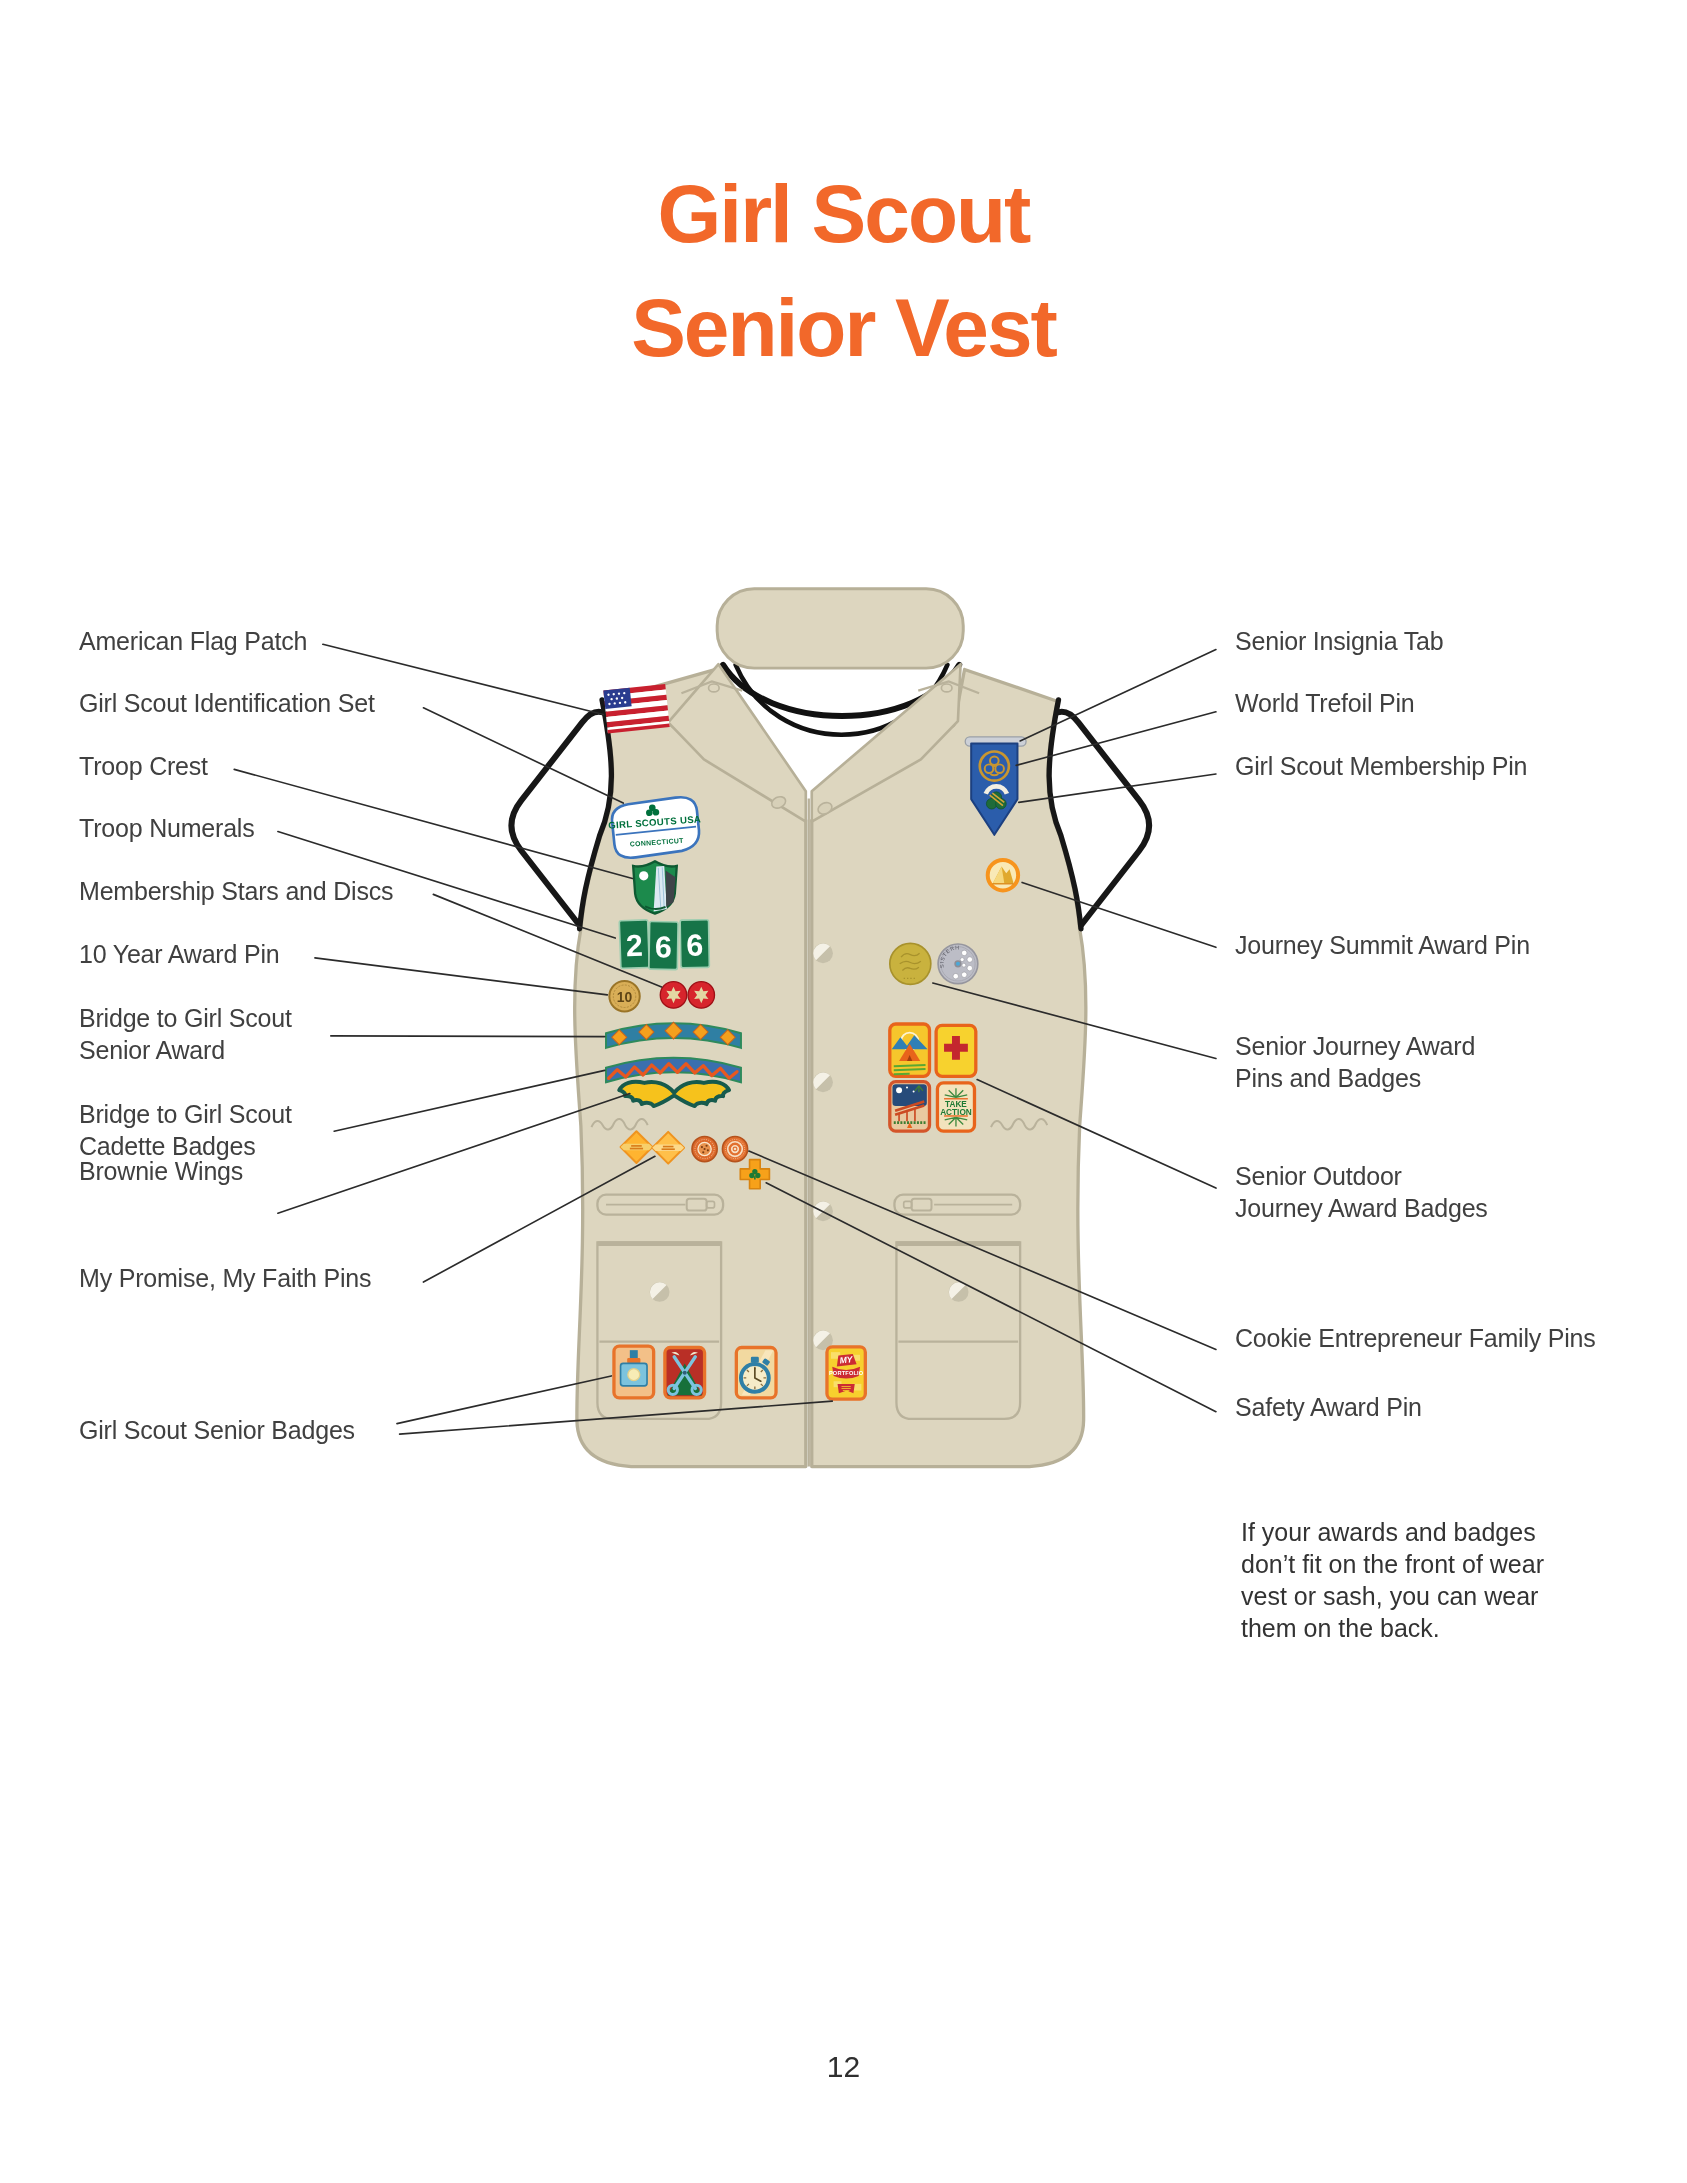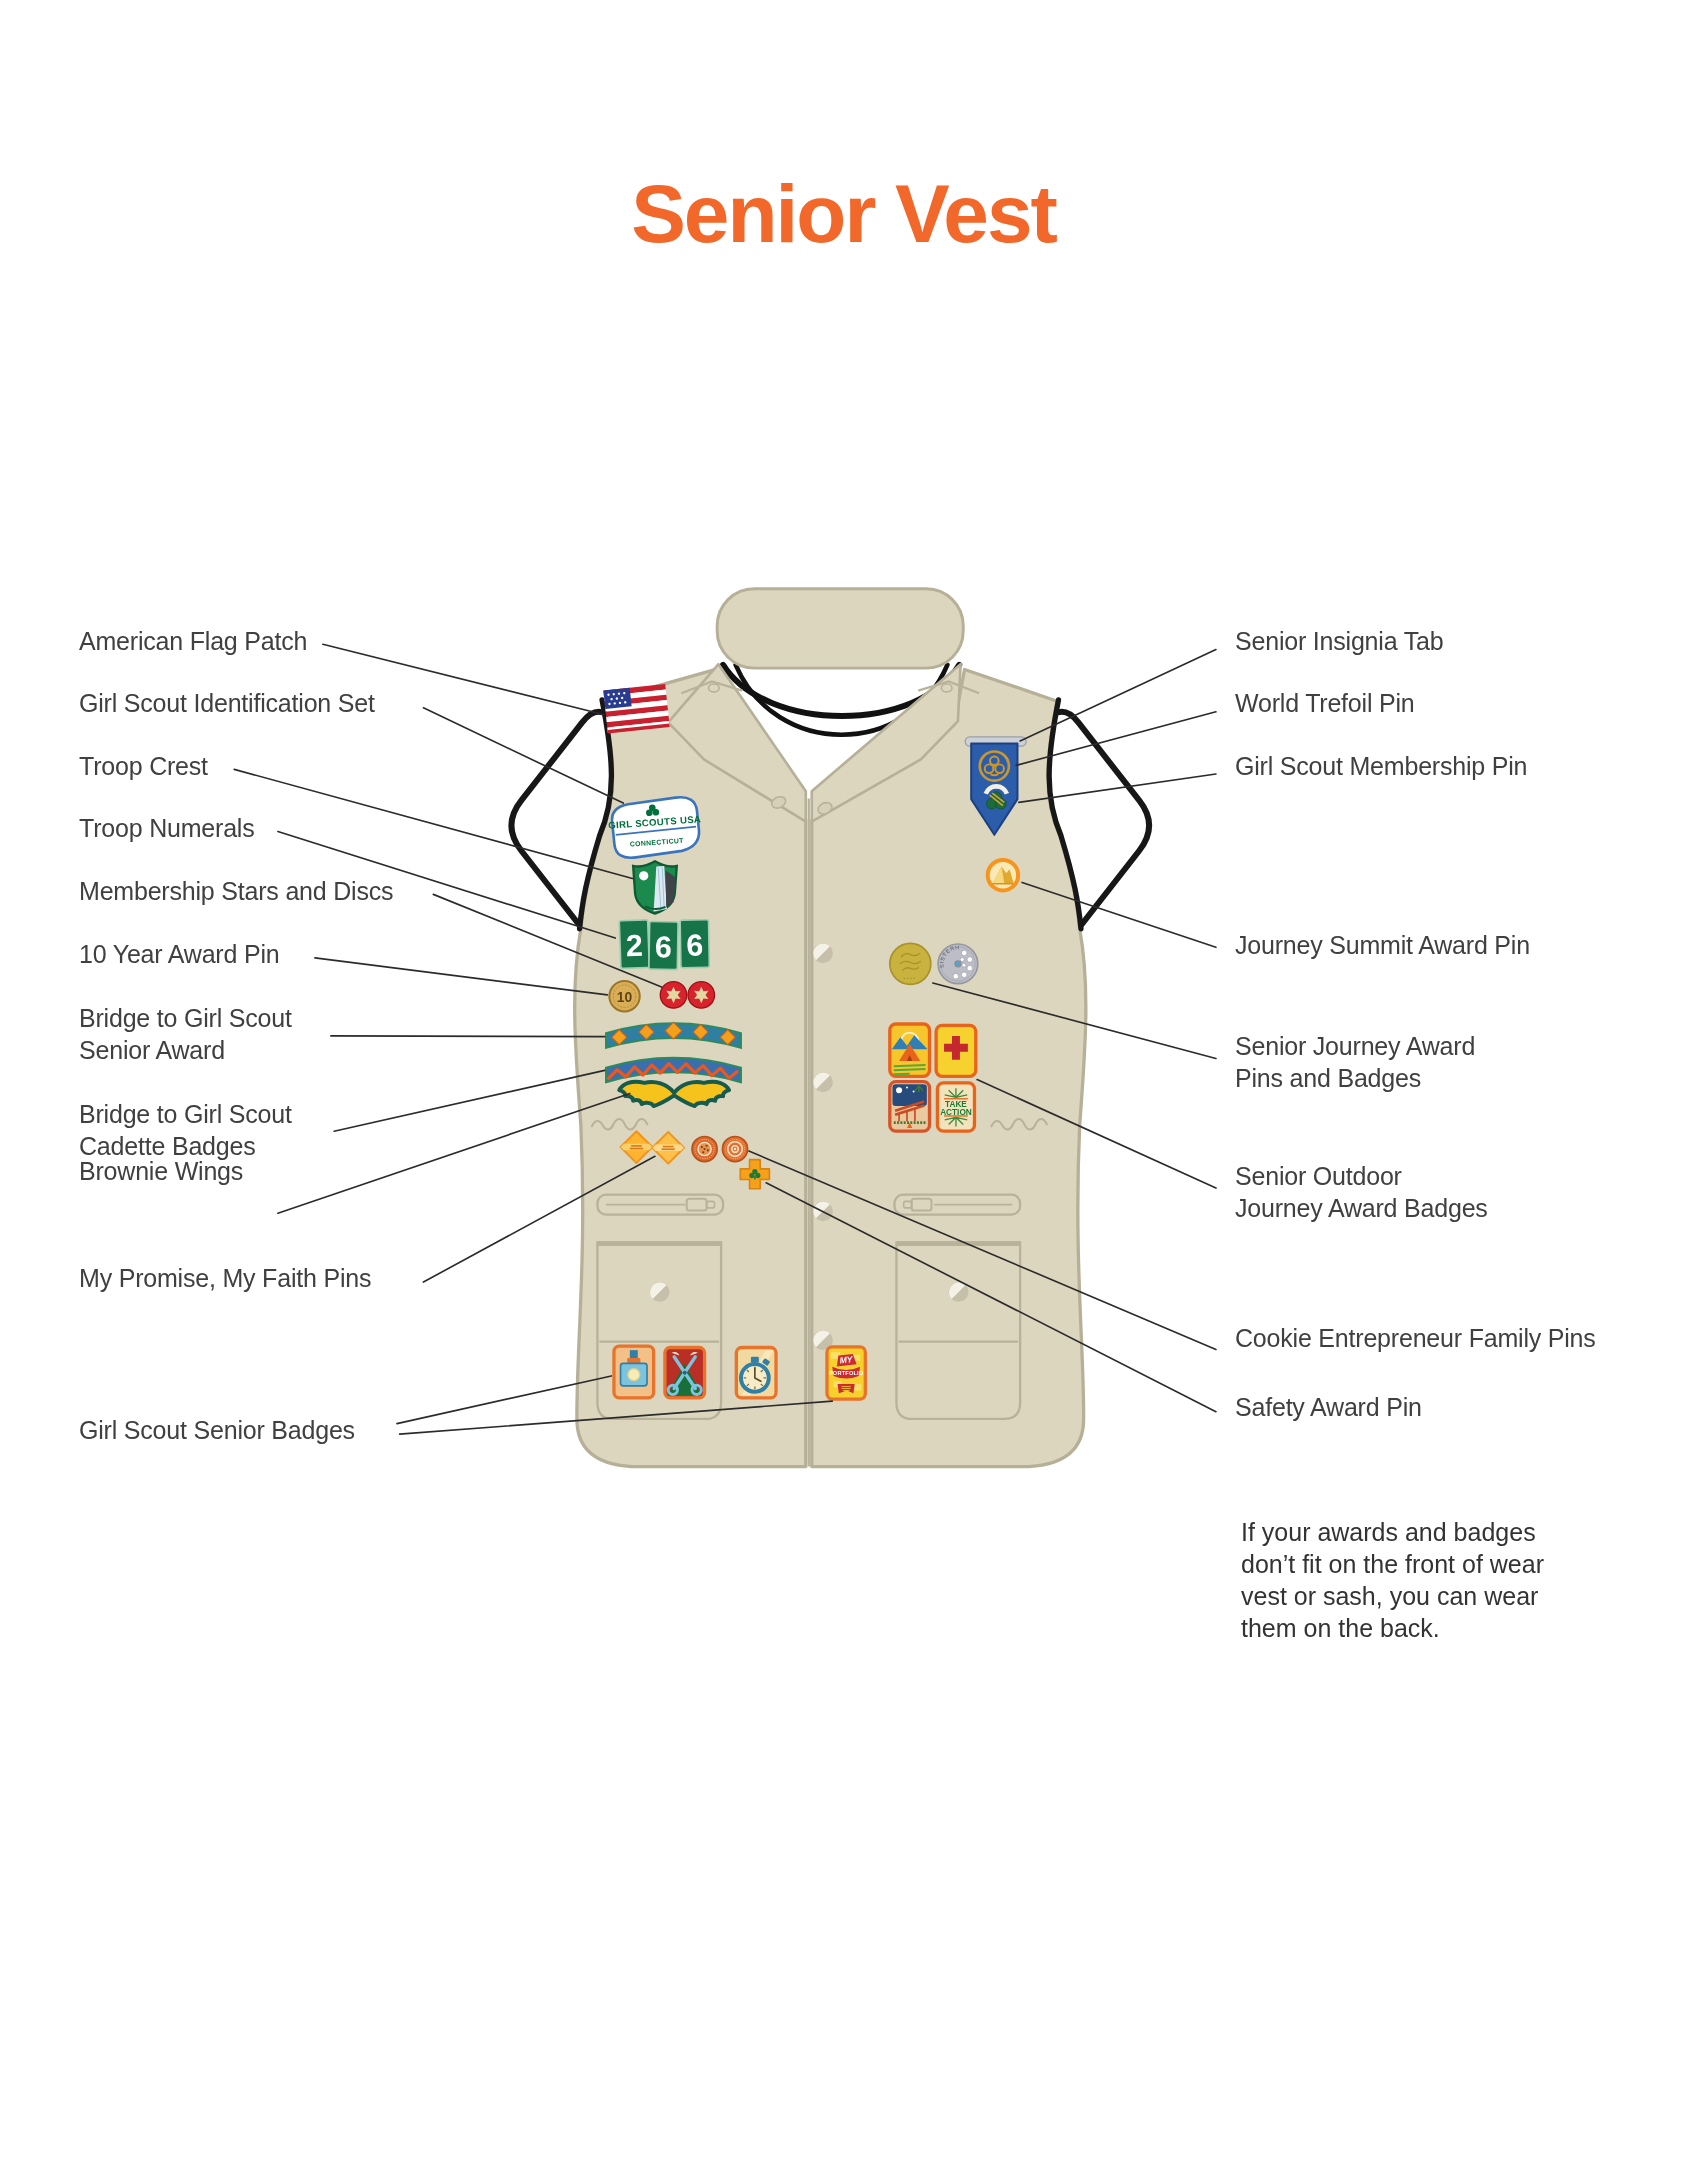--- a/index.html
+++ b/index.html
@@ -18,20 +18,21 @@
            font-size:30px;color:#2f2f2f;}
   svg{position:absolute;top:0;left:0;}
   svg text{font-family:"Liberation Sans", sans-serif;}
 </style>
 </head>
 <body>
 
 <div class="page">
 
   <div class="title">
+    <span>Girl Scout</span>
     <span>Senior Vest</span>
   </div>
 
   <div class="lbl left" style="top:625px">
       <span>American Flag Patch</span>
     </div>
   <div class="lbl left" style="top:687px">
       <span>Girl Scout Identification Set</span>
     </div>
   <div class="lbl left" style="top:750px">
@@ -91,20 +92,21 @@
       <span>Safety Award Pin</span>
     </div>
 
   <div class="note">
     <span>If your awards and badges</span>
     <span>don’t fit on the front of wear</span>
     <span>vest or sash, you can wear</span>
     <span>them on the back.</span>
   </div>
 
+  <div class="pagenum">12</div>
 
   <svg width="1687" height="2183" viewBox="0 0 2550 3300">
 
     <g>
       <rect x="1060" y="928" width="428" height="145" fill="#ffffff"></rect>
       <path d="M1085,1008 L1455,1008 L1224,1435 Z" fill="#ffffff"></path>
       <path d="M1093,1005 C1158,1108 1388,1108 1450,1005" fill="none" stroke="#111111" stroke-width="9" stroke-linecap="round"></path>
       <path d="M1112,1005 C1172,1146 1372,1146 1432,1005" fill="none" stroke="#111111" stroke-width="7" stroke-linecap="round"></path>
     </g>
 

